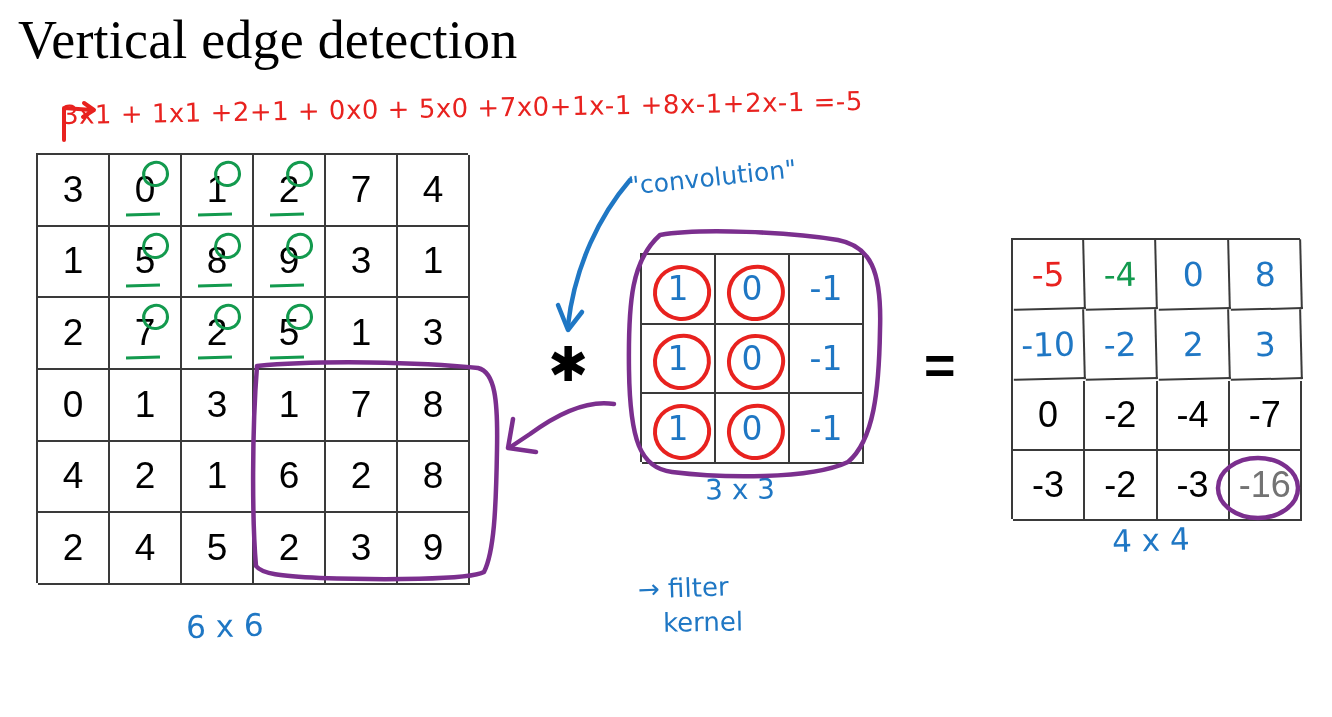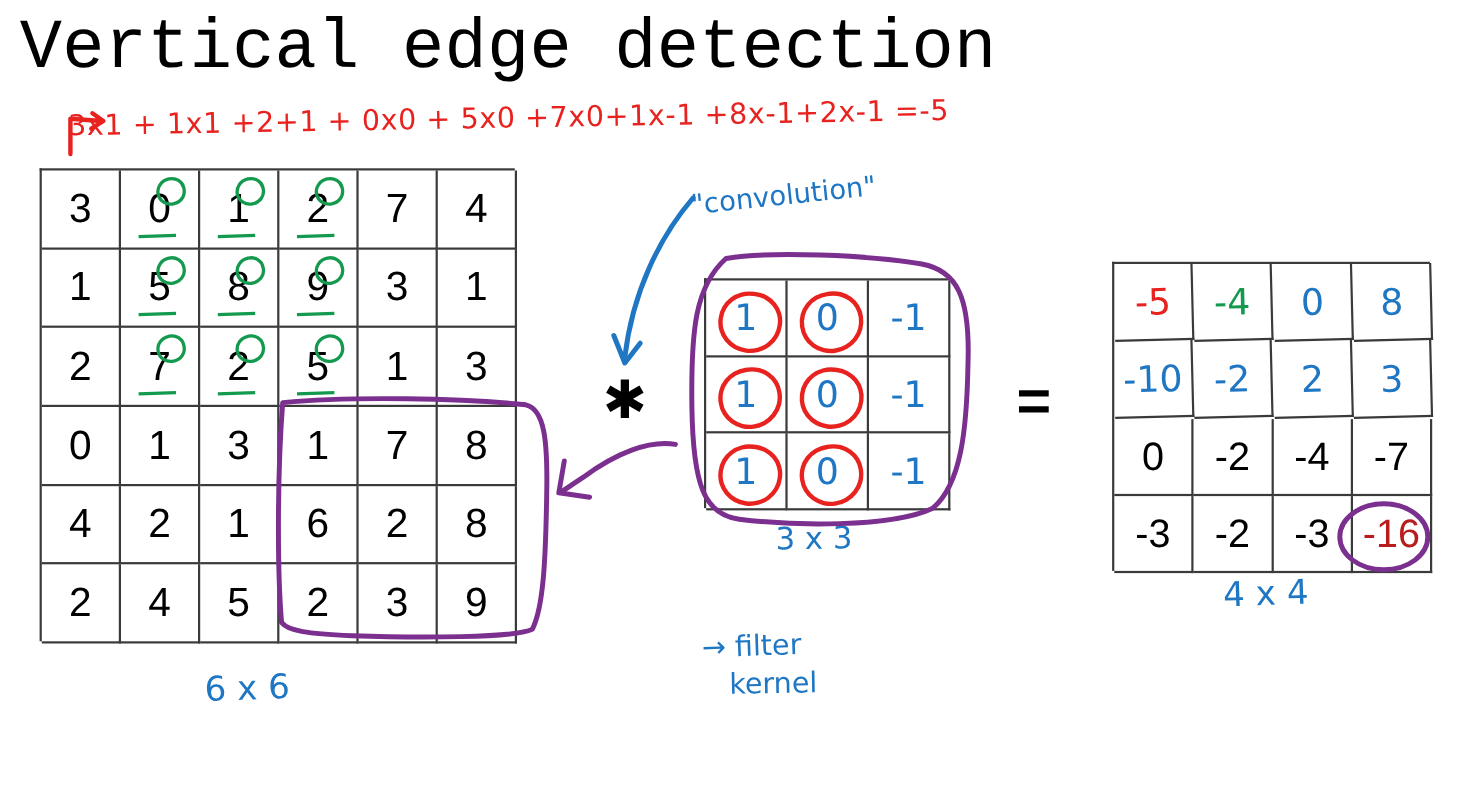--- a/index.html
+++ b/index.html
@@ -14,22 +14,22 @@
     background: #ffffff;
     overflow: hidden;
     font-family: "Liberation Sans", sans-serif;
   }
 
   
   #slide-title {
     position: absolute;
     left: 18px;
     top: 12px;
-    font-family: Liberation Mono, monospace;
-    font-size: 64px;
+    font-family: Liberation Serif, serif;
+    font-size: 54px;
     line-height: 1.05;
     color: #000000;
     white-space: nowrap;
     letter-spacing: 0.2px;
   }
 
   
   .grid {
     position: absolute;
     display: grid;
@@ -400,21 +400,21 @@
       </div>
       <div class="cell" style="color: rgb(0, 0, 0);">
         <span>-3</span>
       </div>
       <div class="cell" style="color: rgb(0, 0, 0);">
         <span>-2</span>
       </div>
       <div class="cell" style="color: rgb(0, 0, 0);">
         <span>-3</span>
       </div>
-      <div class="cell" style="color: #b91c1c;">
+      <div class="cell" style="color: #737373;">
         <span>-16</span>
       </div>
     </div>
 
   <div class="hw ink-blue" id="label-6x6">6 x 6</div>
   <div class="hw ink-blue" id="label-3x3">3 x 3</div>
   <div class="hw ink-blue" id="label-4x4">4 x 4</div>
   <div class="hw ink-blue" id="label-convolution">"convolution"</div>
   <div class="hw ink-blue" id="label-filter">→ filter</div>
   <div class="hw ink-blue" id="label-kernel">kernel</div>

